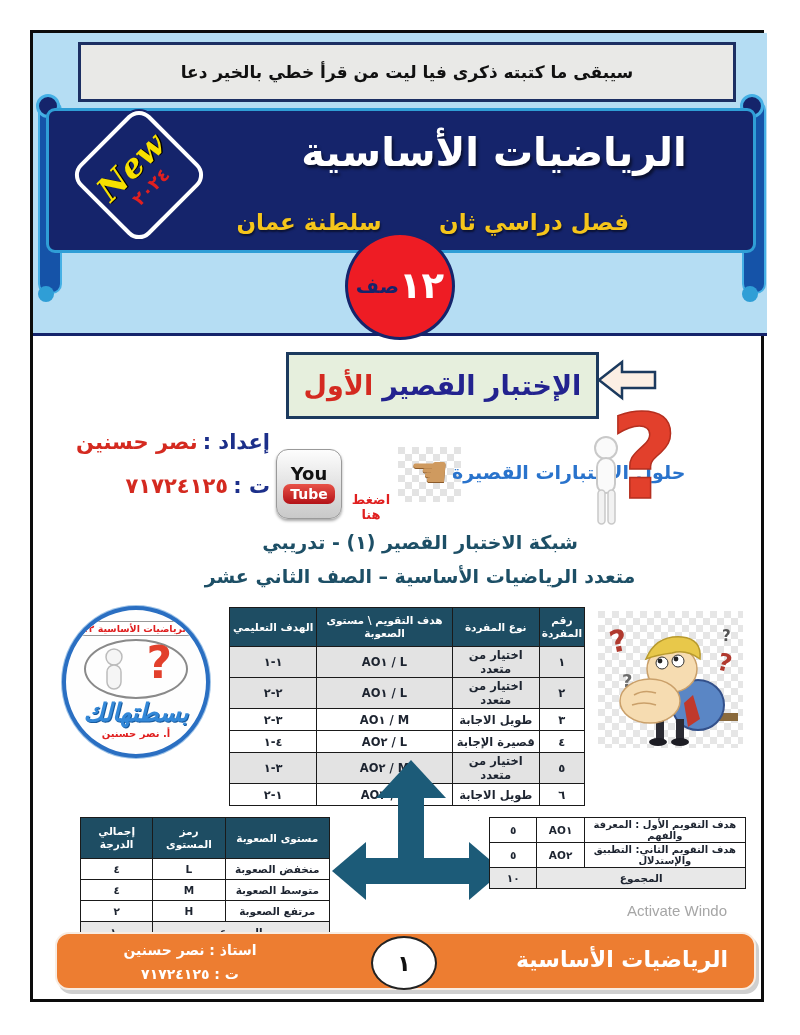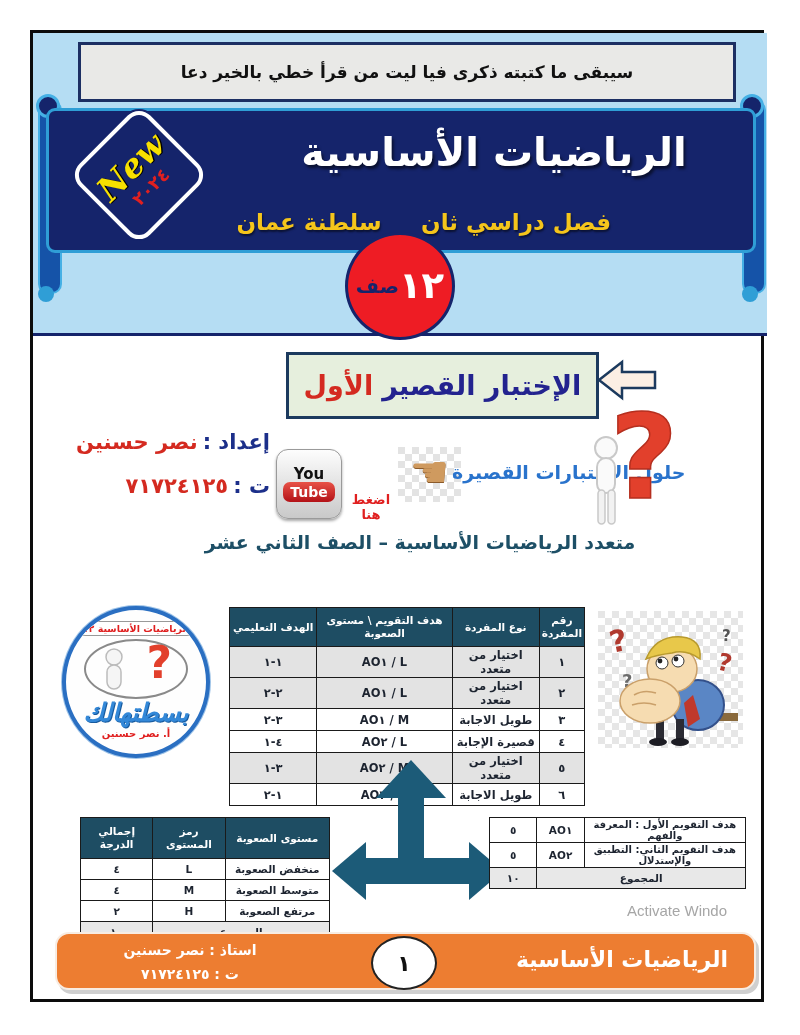--- a/index.html
+++ b/index.html
@@ -21,21 +21,21 @@
   .curl.left{left:38px;top:100px;}
   .curl.right{left:742px;top:100px;}
   .curl:before{content:"";position:absolute;left:-4px;top:-8px;width:18px;height:18px;
         border-radius:50%;background:#15246b;border:3px solid #45b0e5;}
   .curl:after{content:"";position:absolute;left:-2px;bottom:-10px;width:16px;height:16px;
         border-radius:50%;background:#2f9ed6;}
   .banner-title{position:absolute;left:200px;top:18px;width:490px;text-align:center;
         color:#ffffff;font-size:40px;font-weight:bold;text-shadow:2px 3px 3px rgba(0,0,0,.55);}
   .banner-sub{position:absolute;top:98px;color:#f5c51b;font-size:23px;font-weight:bold;
         text-shadow:1px 2px 2px rgba(0,0,0,.5);}
-  .sub-semester{left:372px;width:190px;text-align:right;}
+  .sub-semester{left:390px;width:190px;text-align:right;}
   .sub-country{left:165px;width:190px;text-align:center;}
   .new-badge{position:absolute;left:40px;top:14px;width:92px;height:92px;background:#15246b;
         border:4px solid #ffffff;border-radius:16px;transform:rotate(-45deg);
         display:flex;flex-direction:column;align-items:center;justify-content:center;
         box-shadow:0 0 0 2px #15246b;}
   .new-word{font-family:"DejaVu Serif",serif;font-style:italic;font-weight:bold;
         font-size:33px;color:#f7e000;text-shadow:1px 1px 0 #000;line-height:1;}
   .new-year{font-size:18px;font-weight:bold;color:#e02020;letter-spacing:3px;line-height:1.3;}
   .grade-badge{position:absolute;left:345px;top:232px;width:110px;height:108px;border-radius:50%;
         background:#ee1c24;border:3px solid #15246b;box-sizing:border-box;z-index:5;
@@ -54,21 +54,21 @@
   .connector{position:absolute;left:596px;top:358px;}
   
   .author{position:absolute;left:58px;top:420px;width:212px;line-height:2.1;}
   .author .lbl{color:#1c2f8a;font-size:21px;font-weight:bold;}
   .author .val{color:#d42a20;font-size:21px;font-weight:bold;}
   
   .yt{position:absolute;left:276px;top:449px;width:64px;height:68px;border-radius:12px;
       background:linear-gradient(#fdfdfd,#c9c9c9);border:1px solid #9a9a9a;
       box-shadow:0 2px 3px rgba(0,0,0,.35);display:flex;flex-direction:column;
       align-items:center;justify-content:center;cursor:pointer;}
-  .yt-you{font-size:15px;font-weight:bold;color:#111;line-height:1.1;}
+  .yt-you{font-size:18px;font-weight:bold;color:#111;line-height:1.1;}
   .yt-tube{background:linear-gradient(#e85247,#b31217);color:#fff;font-size:14px;font-weight:bold;
       padding:1px 7px;border-radius:7px;line-height:1.3;}
   .click-here{position:absolute;left:343px;top:492px;width:56px;text-align:center;
       font-size:13px;font-weight:bold;color:#e02020;}
   .hand{position:absolute;left:398px;top:447px;width:63px;height:55px;
       background:repeating-conic-gradient(#ffffff 0% 25%, #e3e3e3 0% 50%) 0 0/14px 14px;
       display:flex;align-items:center;justify-content:center;}
   .hand span{font-size:44px;color:#cf9a5f;text-shadow:0 1px 0 #8a5a2a;transform:translateY(-3px);}
   .solutions{position:absolute;left:452px;top:461px;font-size:19px;font-weight:bold;
       color:#2973cc;white-space:nowrap;}
@@ -184,20 +184,21 @@
 
   <svg class="qfigure" width="100" height="138" viewBox="0 0 100 138">
     <text x="60" y="100" font-size="118" font-weight="bold" text-anchor="middle" fill="#e2402c" stroke="#b52f1f" stroke-width="1.5" font-family="DejaVu Sans, sans-serif">?</text>
     <circle cx="22" cy="50" r="11" fill="#fafafa" stroke="#c9c9c9" stroke-width="2"></circle>
     <rect x="13" y="60" width="18" height="35" rx="9" fill="#fafafa" stroke="#c9c9c9" stroke-width="2"></rect>
     <rect x="14" y="92" width="7" height="34" rx="3.5" fill="#f2f2f2" stroke="#c9c9c9" stroke-width="1.5"></rect>
     <rect x="24" y="92" width="7" height="34" rx="3.5" fill="#f2f2f2" stroke="#c9c9c9" stroke-width="1.5"></rect>
   </svg>
 
   <div class="headings" dir="rtl">
+    <div class="h1">شبكة الاختبار القصير (١) - تدريبي</div>
     <div class="h2">متعدد الرياضيات الأساسية – الصف الثاني عشر</div>
   </div>
 
   <div class="logo">
     <div class="logo-ribbon" dir="rtl">الرياضيات الأساسية ١٢</div>
     <div class="logo-ellipse">
       <span class="logo-q">?</span>
       <svg width="40" height="52" style="position:absolute;left:10px;top:4px">
         <circle cx="18" cy="12" r="8" fill="#f5f5f5" stroke="#bbb" stroke-width="1.5"></circle>
         <rect x="11" y="20" width="14" height="24" rx="7" fill="#f5f5f5" stroke="#bbb" stroke-width="1.5"></rect>

